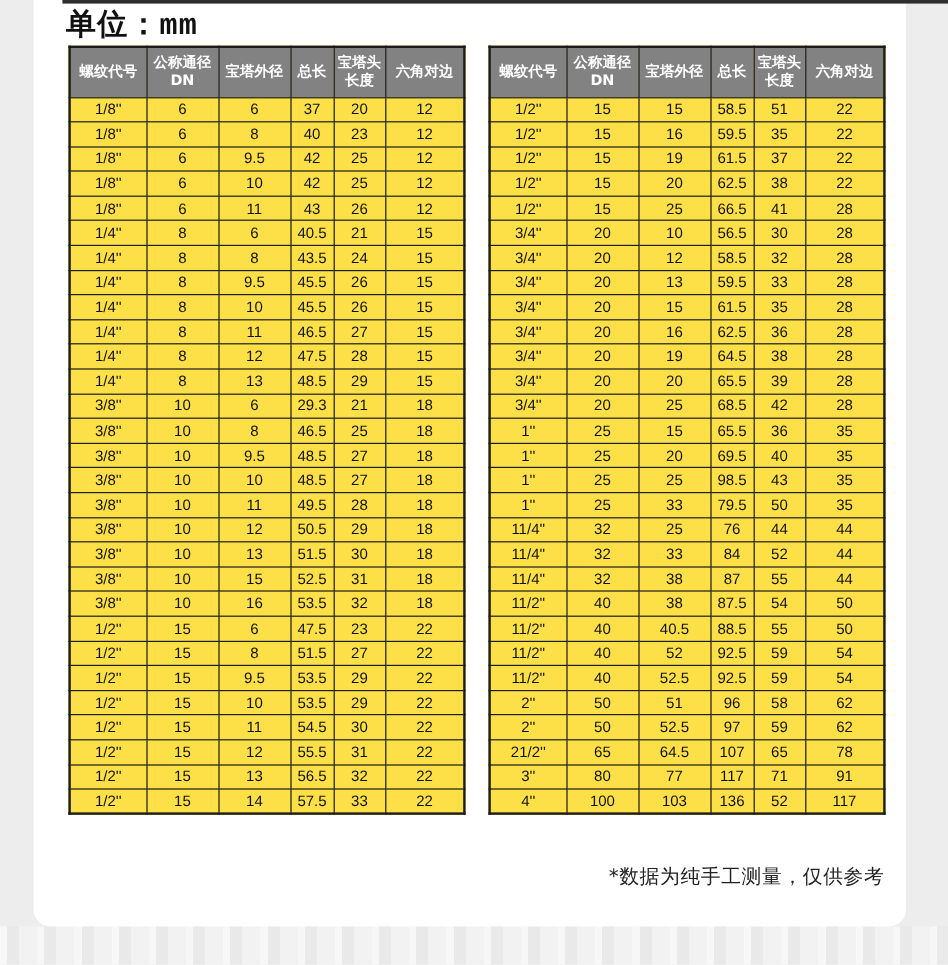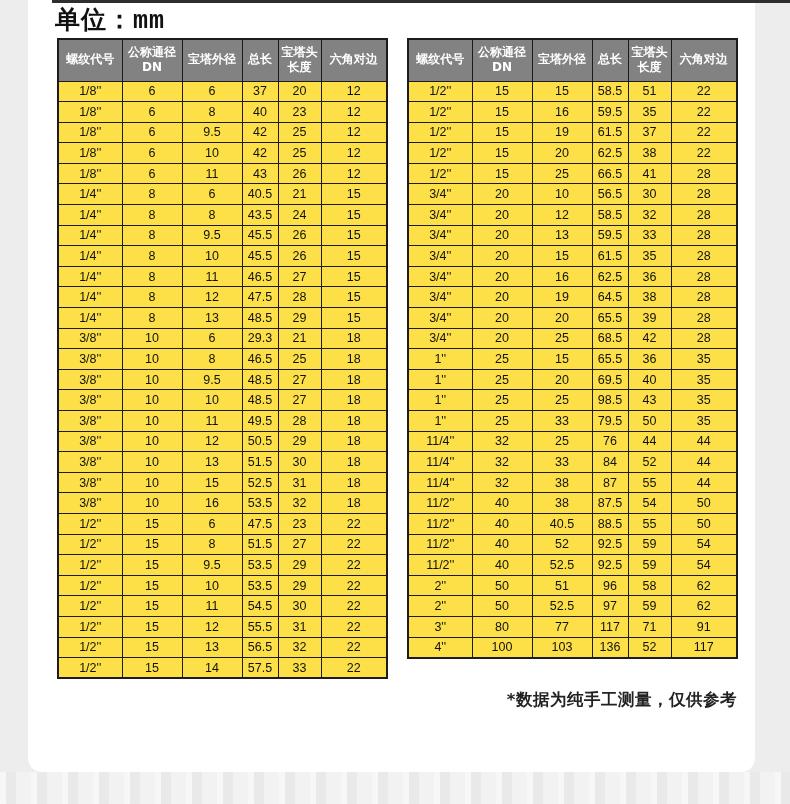--- a/index.html
+++ b/index.html
@@ -45,22 +45,22 @@
     border:1px solid var(--border); padding:0;
     font-family:"Liberation Sans","DejaVu Sans",sans-serif;
   }
   table.spec col.c1 { width:64px; }
   table.spec col.c2 { width:60px; }
   table.spec col.c3 { width:60px; }
   table.spec col.c4 { width:36px; }
   table.spec col.c5 { width:43px; }
   table.spec col.c6 { width:66px; }
   .footnote {
-    position:absolute; top:689px; right:53px;
-    font-size:16.5px; color:#222; font-weight:700;
+    position:absolute; top:720px; right:53px;
+    font-size:16.5px; color:#222; font-weight:400;
     letter-spacing:0.5px;
   }
   .bottom-pattern {
     position:absolute; left:0; top:772px; width:790px; height:32px;
     background:
       repeating-linear-gradient(90deg,
         rgba(255,255,255,0.55) 0 6px,
         rgba(0,0,0,0.015) 6px 16px,
         rgba(255,255,255,0.3) 16px 31px);
   }
@@ -549,20 +549,28 @@
       </tr>
       <tr>
         <td>2''</td>
         <td>50</td>
         <td>52.5</td>
         <td>97</td>
         <td>59</td>
         <td>62</td>
       </tr>
       <tr>
+        <td>21/2''</td>
+        <td>65</td>
+        <td>64.5</td>
+        <td>107</td>
+        <td>65</td>
+        <td>78</td>
+      </tr>
+      <tr>
         <td>3''</td>
         <td>80</td>
         <td>77</td>
         <td>117</td>
         <td>71</td>
         <td>91</td>
       </tr>
       <tr>
         <td>4''</td>
         <td>100</td>

